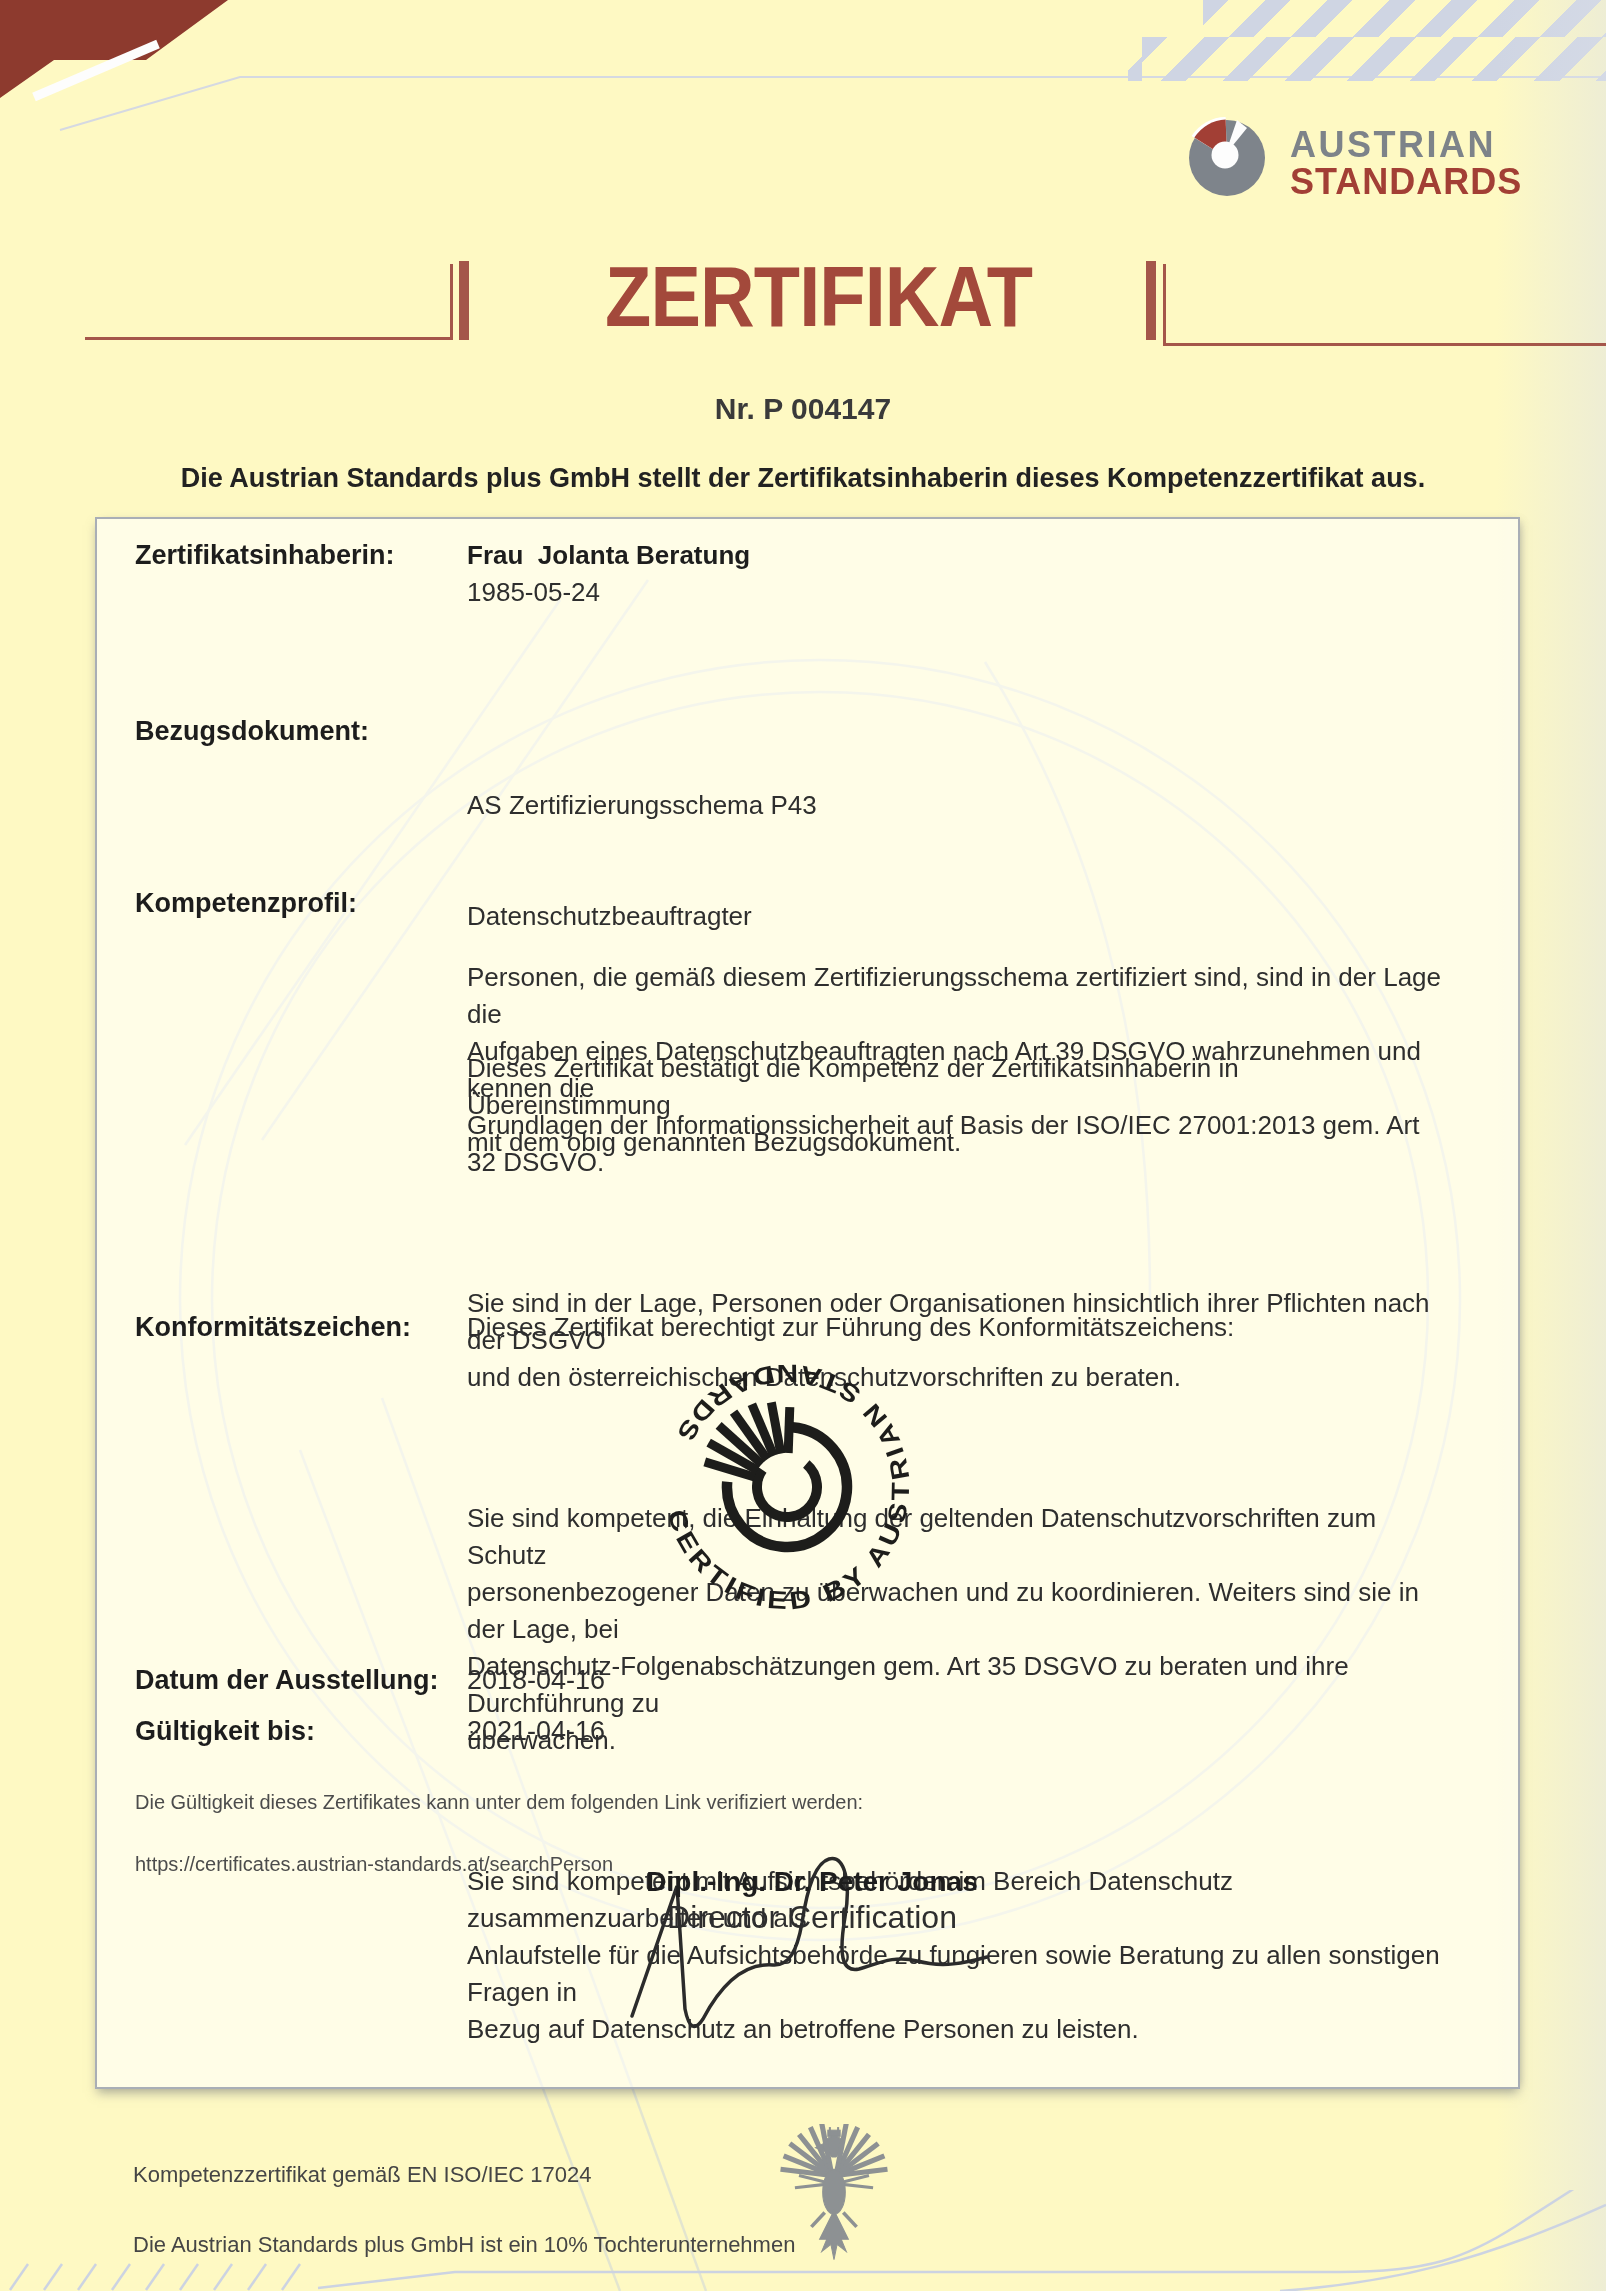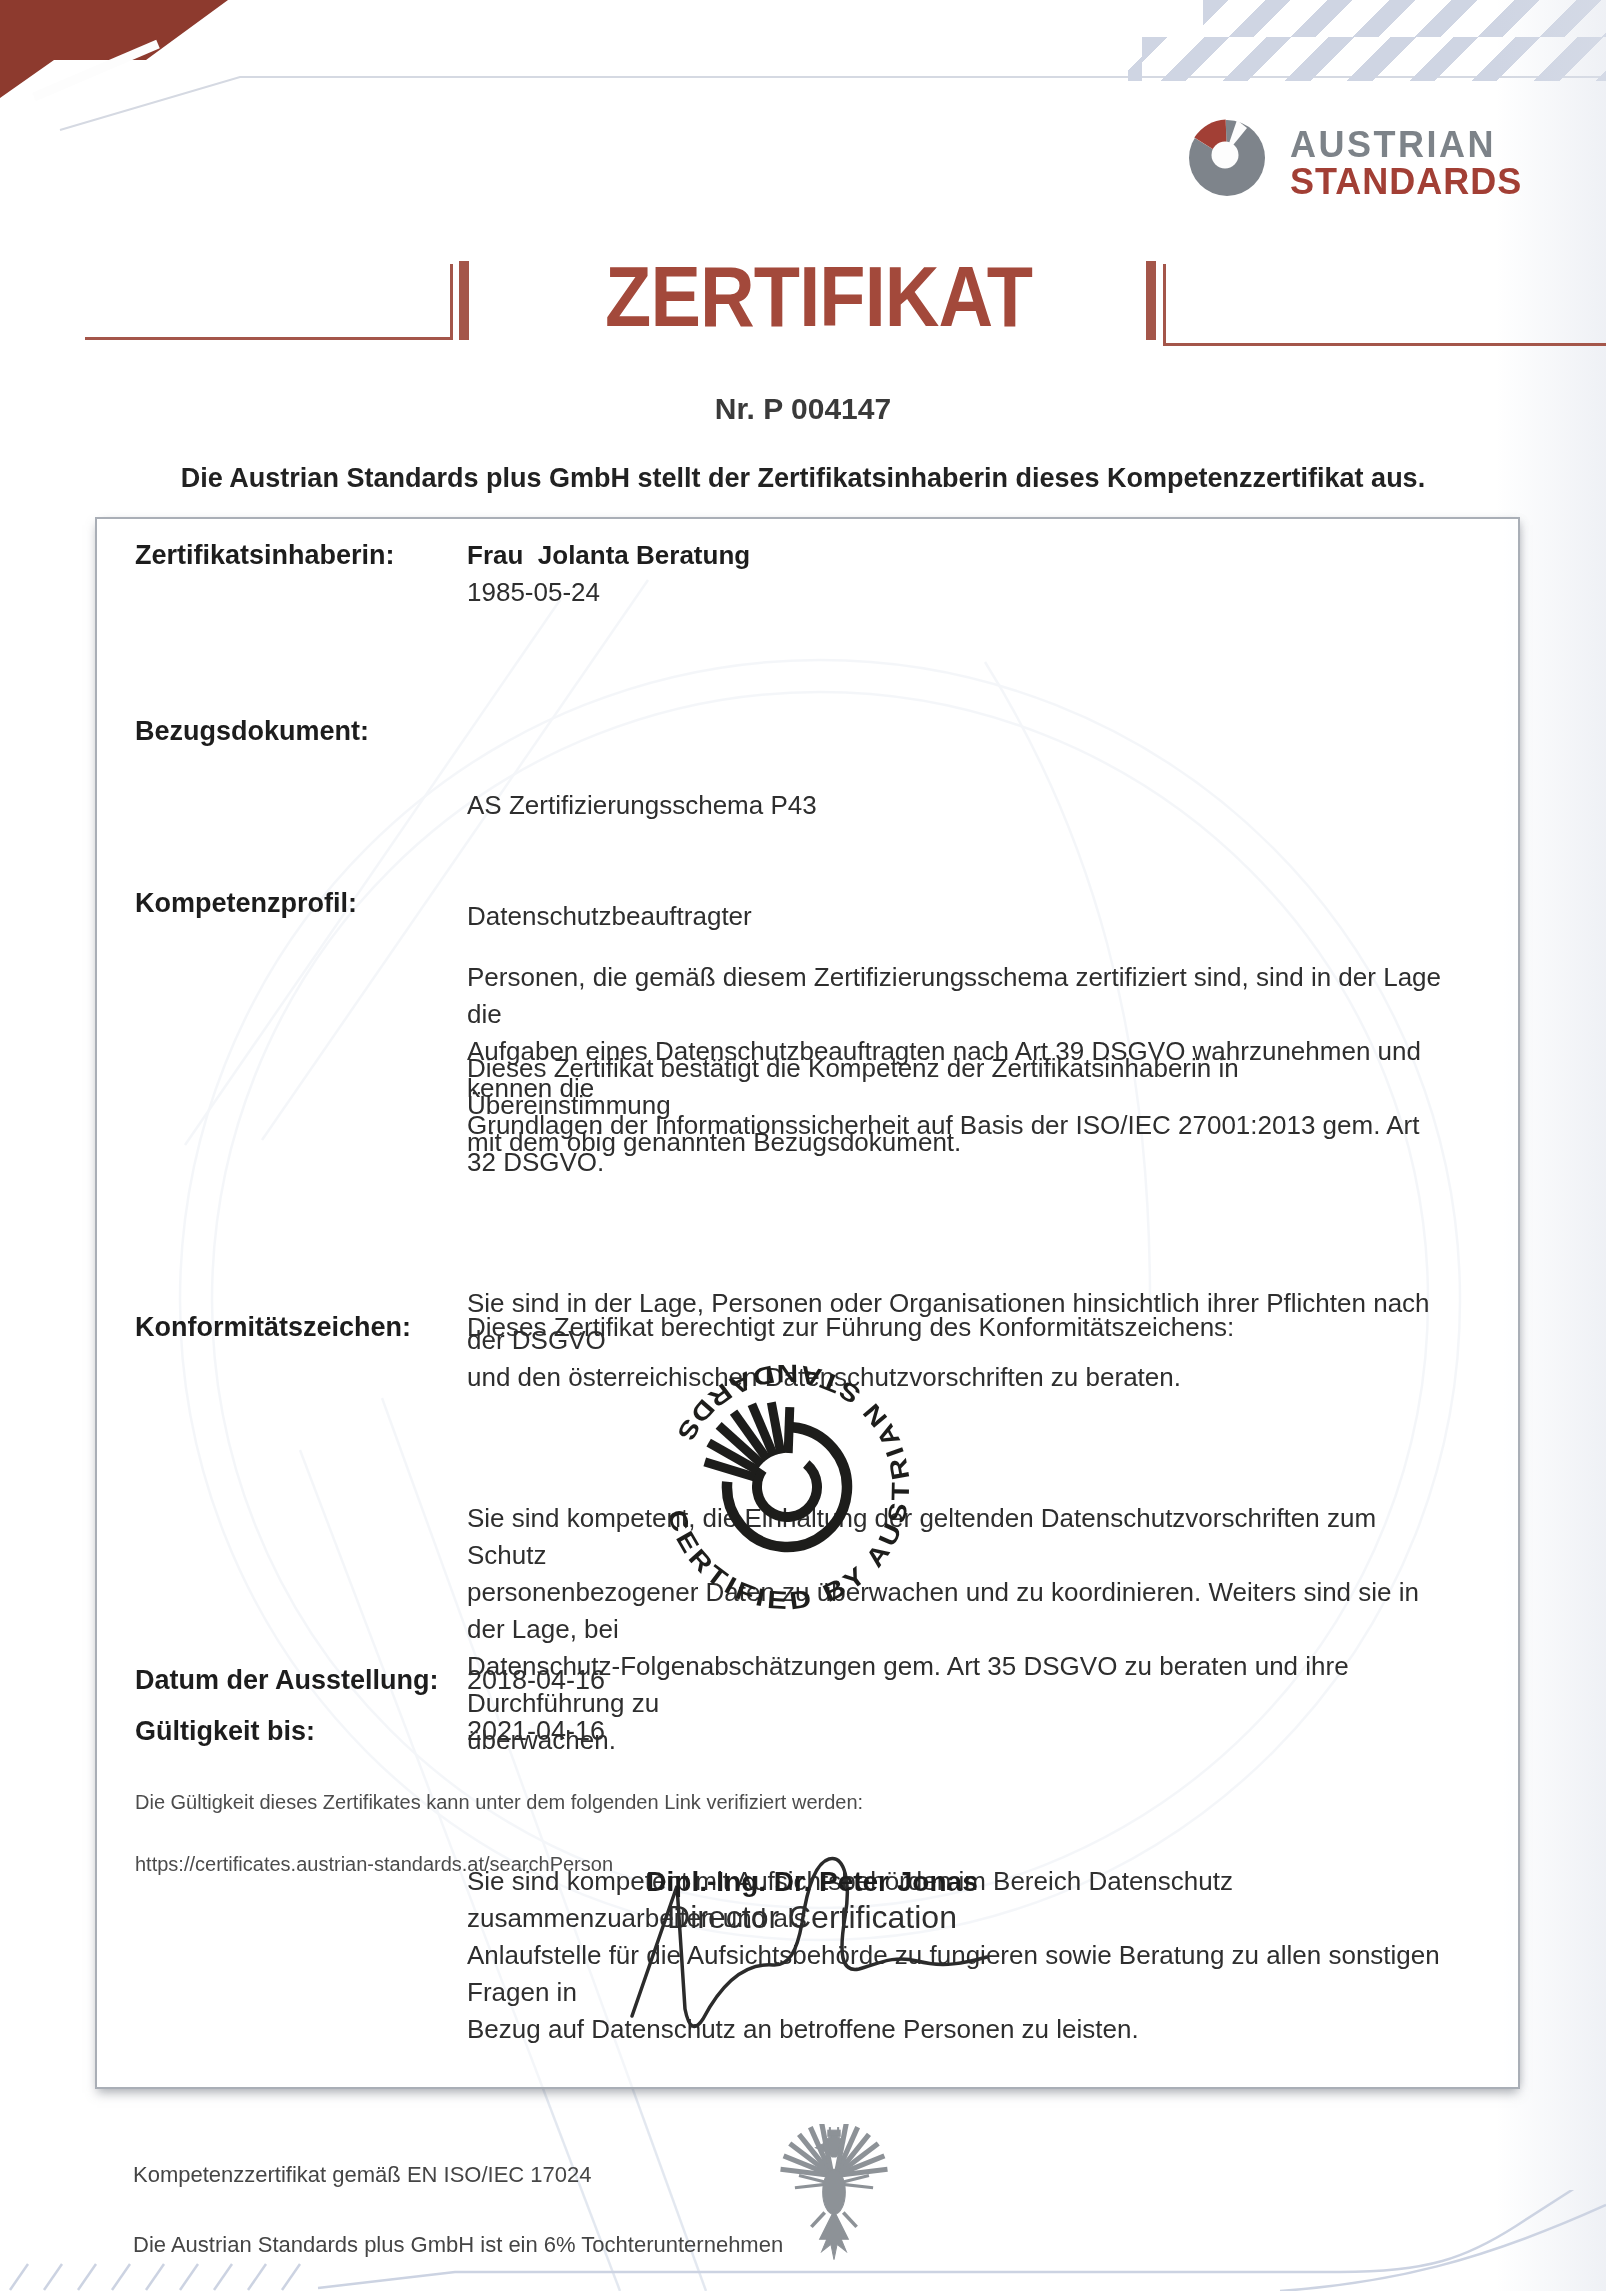--- a/index.html
+++ b/index.html
@@ -1,17 +1,17 @@
 <!DOCTYPE html>
 <html><head>
 <meta charset="utf-8">
 <style>
   html,body{margin:0;padding:0;}
   body{background:#e8eaee;font-family:"Liberation Sans", sans-serif;}
-  #page{position:relative;width:1606px;height:2291px;background:#ffffff;overflow:hidden;margin:0 auto;}
+  #page{position:relative;width:1606px;height:2291px;background:#fef9c3;overflow:hidden;margin:0 auto;}
   .abs{position:absolute;}
   
   #stripes-top-a{left:1203px;top:0;width:403px;height:37px;
     background:repeating-linear-gradient(135deg,#cfd5e3 0 18px,rgba(255,255,255,0) 18px 44px);}
   #stripes-top-b{left:1128px;top:37px;width:478px;height:44px;
     background:repeating-linear-gradient(135deg,#cfd5e3 0 18px,rgba(255,255,255,0) 18px 44px);background-position:14px 0;}
   #right-wash{right:0;top:0;width:110px;height:2291px;
     background:linear-gradient(90deg,rgba(222,226,235,0) 0%,rgba(218,223,233,0.45) 100%);}
   
   #title-wrap{left:0;top:250px;width:1606px;height:110px;}
@@ -185,21 +185,21 @@
                C 366 117 388 112 410 106" stroke="#2b2b2b" stroke-width="3.5" fill="none" stroke-linecap="round"></path>
     </svg>
     <div id="sig-block">
       <div id="sig-name">Dipl.-Ing. Dr. Peter Jonas</div>
       <div id="sig-title">Director Certification</div>
     </div>
   </div>
 
   <div class="abs" id="footer-text">
     <span style="display:block;">Kompetenzzertifikat gemäß EN ISO/IEC 17024</span>
-    <span style="display:block;">Die Austrian Standards plus GmbH ist ein 6% Tochterunternehmen</span>
+    <span style="display:block;">Die Austrian Standards plus GmbH ist ein 10% Tochterunternehmen</span>
     
   </div>
 
   <svg class="abs" style="left:772px;top:2124px;" width="124" height="144" viewBox="0 0 120 140">
     <g fill="#84898f" stroke="#84898f" opacity="0.92">
       <rect x="54" y="6" width="12" height="6"></rect>
       <line x1="56" y1="3" x2="56" y2="9" stroke-width="2"></line>
       <line x1="64" y1="3" x2="64" y2="9" stroke-width="2"></line>
       <path d="M60 12 C52 12 49 20 54 27 L58 32 L62 32 L66 27 C71 20 68 12 60 12 Z"></path>
       <path d="M52 18 L42 23 L52 27 Z"></path>

